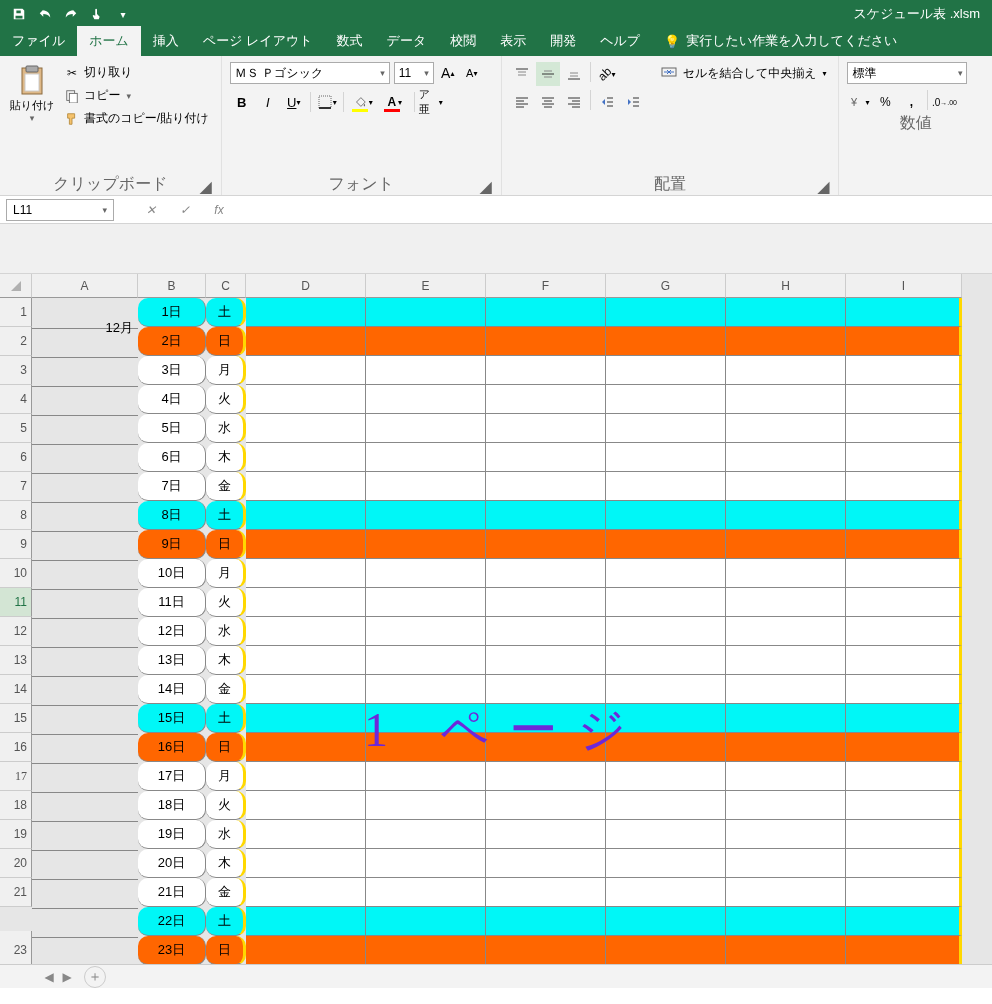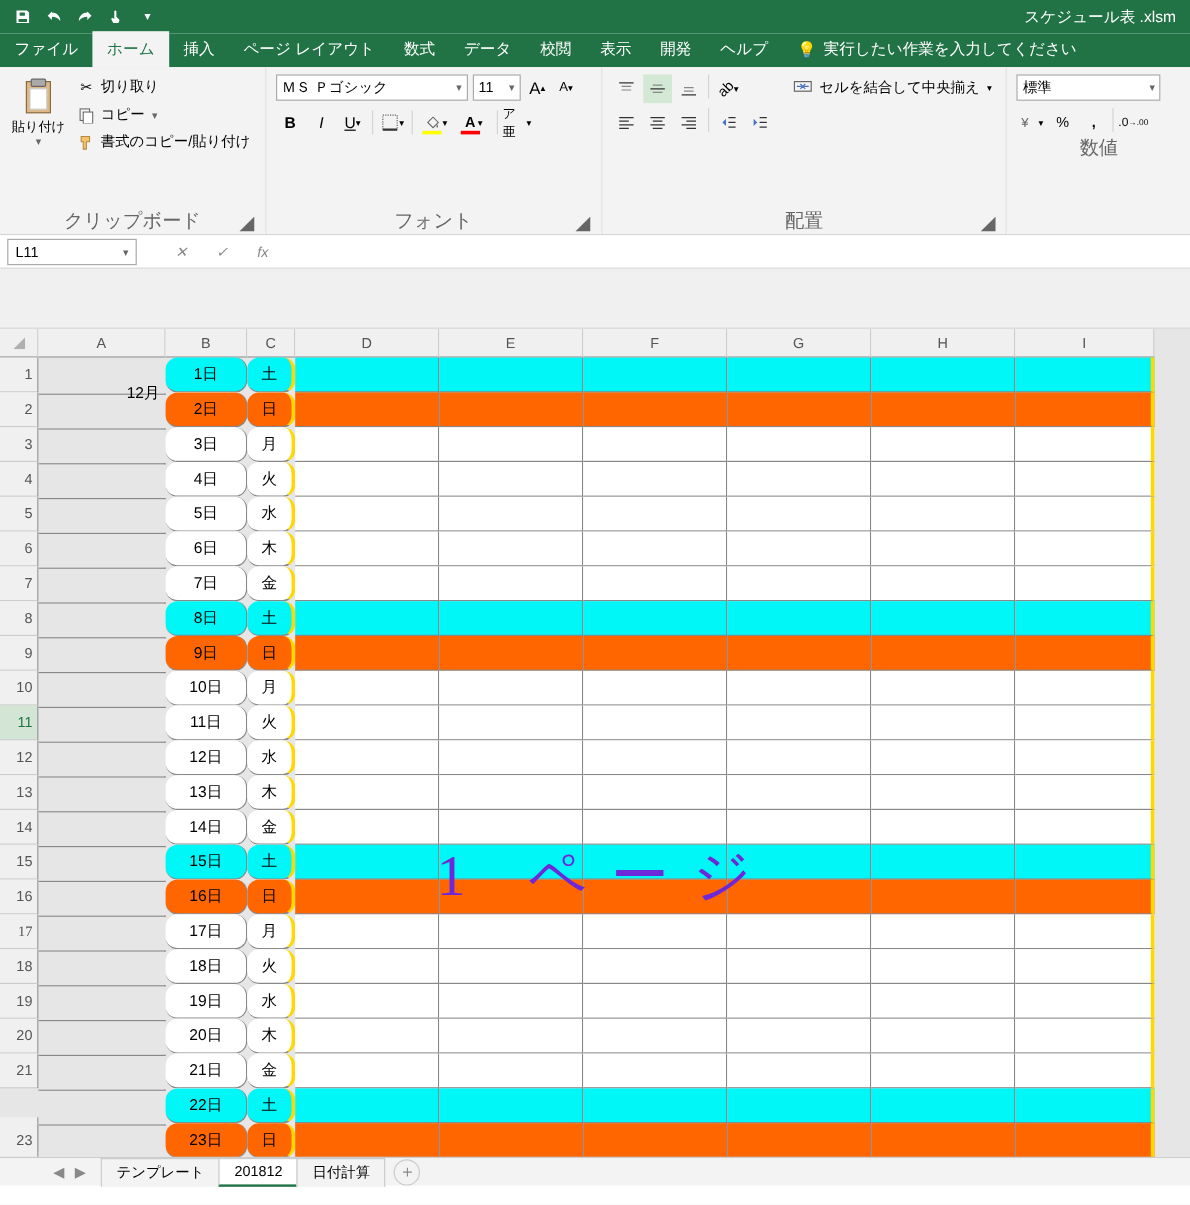--- a/index.html
+++ b/index.html
@@ -685,19 +685,14 @@
           <div class="cell colH sun"></div>
           <div class="cell colI sun yel-right"></div>
         </div>
       </div>
   </div>
 </div>
 
 <div class="sheettabs">
   <div class="navarrow">◀</div>
   <div class="navarrow">▶</div>
-  <div class="stabs" id="stabs">
-      <div class="stab">テンプレート</div>
-      <div class="stab active">201812</div>
-      <div class="stab">日付計算</div>
-    </div>
   <div class="addsheet">＋</div>
 </div>
 
 </body></html>

